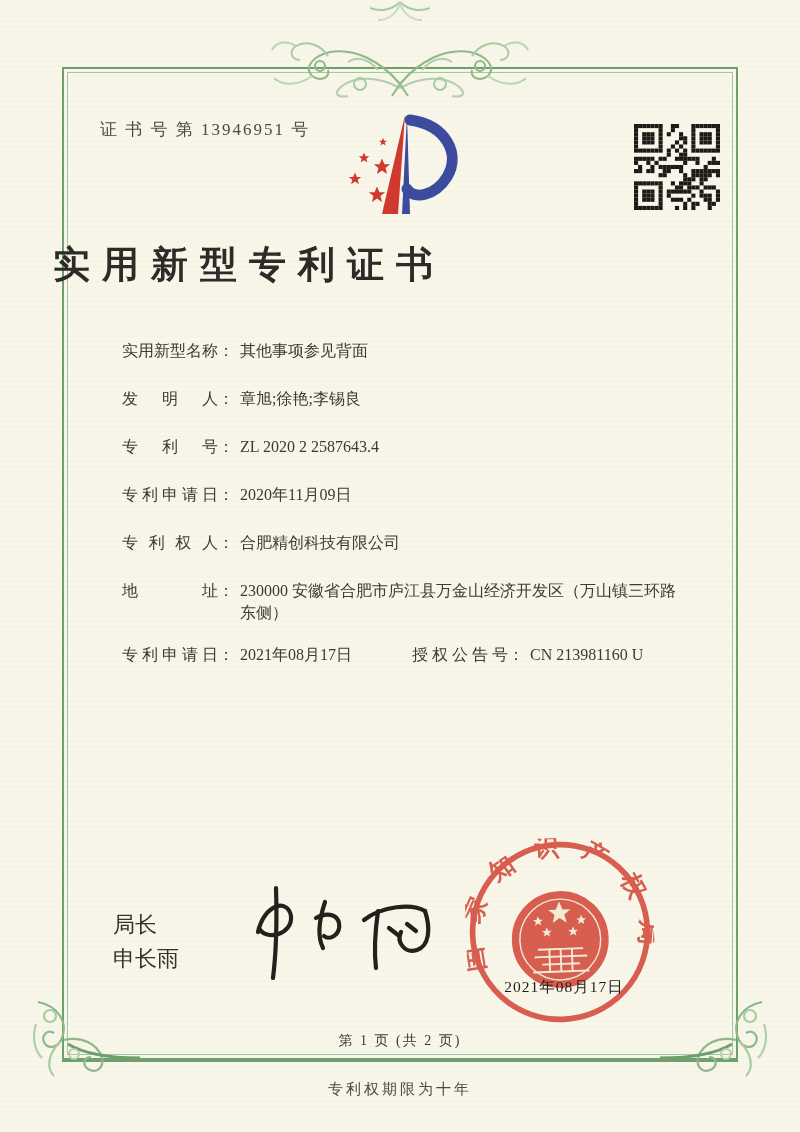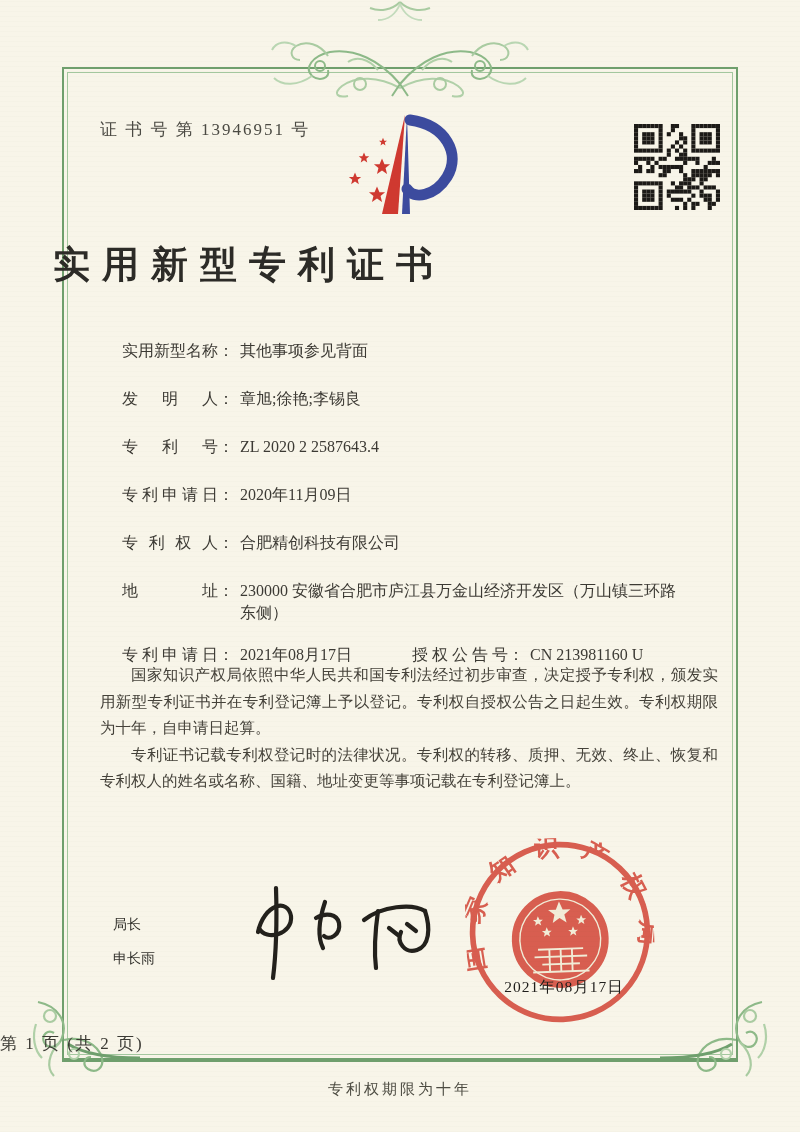--- a/index.html
+++ b/index.html
@@ -24,27 +24,27 @@
   .row{display:flex;margin-bottom:26px;white-space:nowrap;}
   .row .lbl{display:inline-block;width:96px;text-align:justify;text-align-last:justify;flex:none;}
   .row .col{flex:none;margin-right:6px;}
   .row.addr{margin-bottom:20px;}
   .row.addr .val{white-space:normal;width:436px;}
   .row .lbl2{display:inline-block;width:96px;text-align:justify;text-align-last:justify;flex:none;}
   .row .val1{display:inline-block;width:172px;flex:none;}
   .paras{position:absolute;left:100px;top:662px;width:618px;font-size:15.5px;line-height:26.5px;
     color:#45423a;text-align:justify;}
   .paras p{margin:0;text-indent:2em;}
-  .signer{position:absolute;left:113px;top:908px;font-size:14px;line-height:34px;color:#33322d;
+  .signer{position:absolute;left:113px;top:908px;font-size:22px;line-height:34px;color:#33322d;
     font-family:Liberation Serif, serif;}
   .signature{position:absolute;left:228px;top:880px;}
   .seal{position:absolute;left:466px;top:838px;transform:rotate(-2deg);mix-blend-mode:multiply;opacity:.93;}
   .seal-date{position:absolute;left:478px;top:977px;width:172px;text-align:center;
     font-size:15.5px;letter-spacing:1px;color:#1f1e1b;z-index:6;}
-  .page-no{position:absolute;left:0;top:1032px;width:100%;text-align:left;font-size:17px;
+  .page-no{position:absolute;left:0;top:1032px;width:100%;text-align:center;font-size:14px;
     letter-spacing:2px;color:#3b3a34;}
   .back-note{position:absolute;left:0;top:1080px;width:100%;text-align:center;font-size:15px;
     letter-spacing:3px;color:#4d4c42;}
 </style>
 </head>
 <body>
 
 <div class="page">
 
   <div class="frame"></div>
@@ -383,24 +383,20 @@
     <div class="row">
       <span class="lbl">专利申请日</span>
         <span class="col">：</span>
       <span class="val1">2021年08月17日</span>
       <span class="lbl2">授权公告号</span>
         <span class="col">：</span>
       <span class="val">CN 213981160 U</span>
     </div>
   </div>
 
-  <div class="paras">
-    <p>国家知识产权局依照中华人民共和国专利法经过初步审查，决定授予专利权，颁发实用新型专利证书并在专利登记簿上予以登记。专利权自授权公告之日起生效。专利权期限为十年，自申请日起算。</p>
-    <p>专利证书记载专利权登记时的法律状况。专利权的转移、质押、无效、终止、恢复和专利权人的姓名或名称、国籍、地址变更等事项记载在专利登记簿上。</p>
-  </div>
 
   <div class="signer">
     <div>局长</div>
     <div>申长雨</div>
   </div>
 
   <svg class="signature" width="210" height="108" viewBox="0 0 210 108">
     <g fill="none" stroke="#23211c" stroke-width="4.2" stroke-linecap="round">
       <path d="M30,52 C36,24 60,18 63,36 C65,54 38,62 31,48"></path>
       <path d="M48,8 C49,40 48,74 45,98"></path>

